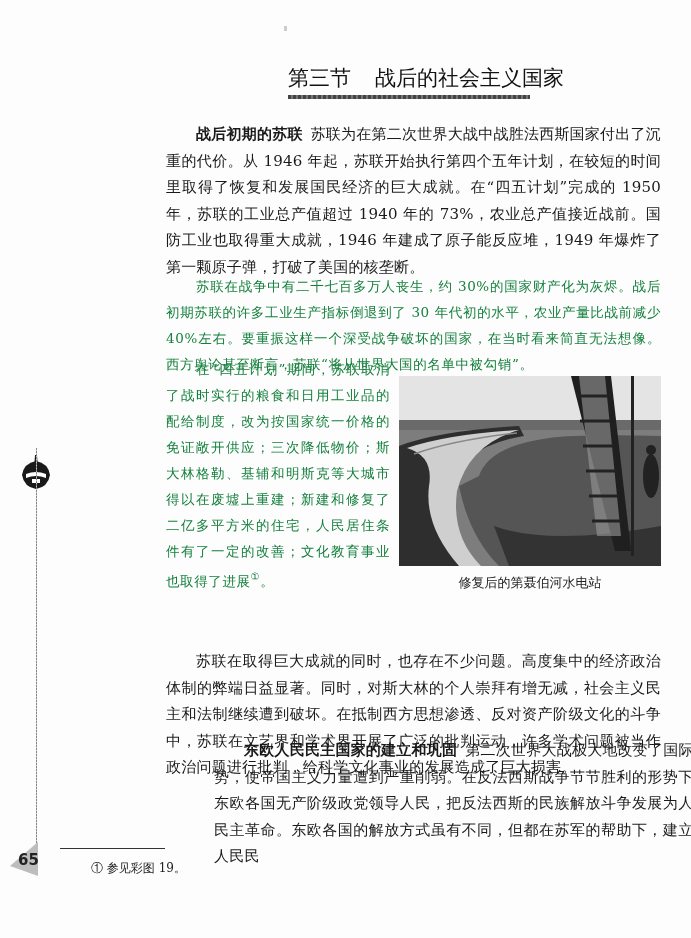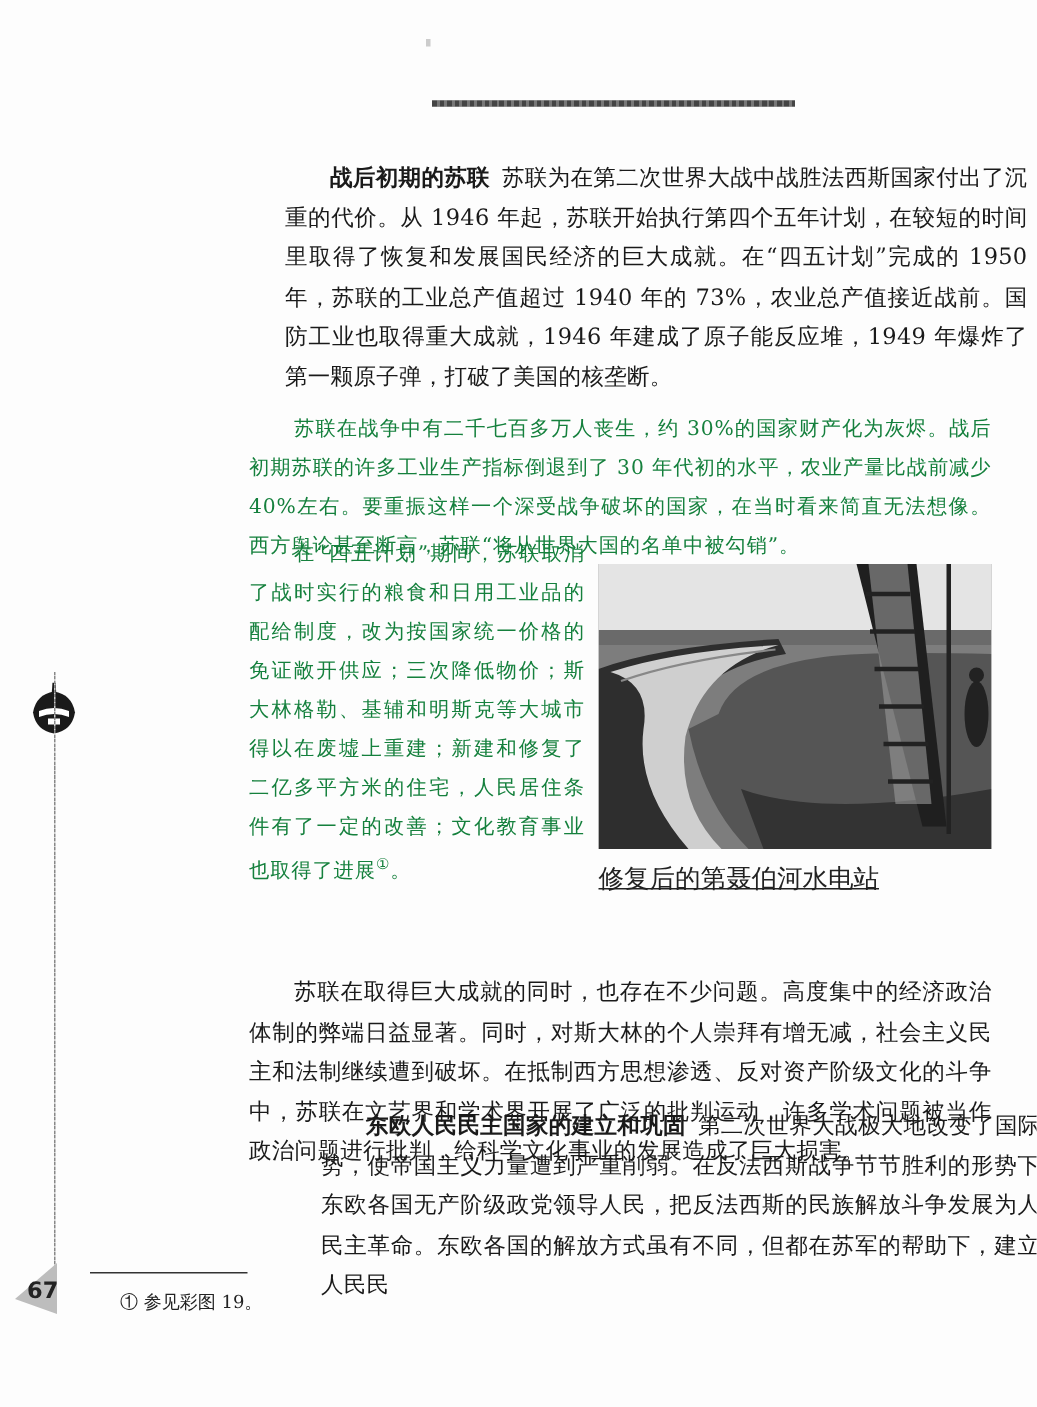--- a/index.html
+++ b/index.html
@@ -26,65 +26,68 @@
       font-size: 15px; line-height: 26.5px; text-align: justify;
       text-indent: 30px; margin: 0; letter-spacing: 0.2px;
     }
     .para .lead {
       font-family: "DejaVu Sans", "Liberation Sans", sans-serif;
       font-weight: bold; margin-right: 8px;
     }
     .para.small {
       font-size: 13.5px; line-height: 26px; letter-spacing: 0.6px; color: #15803d;
     }
-    #p1 { top: 105px; margin-left: 24px; }
+    #p1 { top: 121px; }
     #p2 { top: 273px; }
     #p3 { left: 166px; top: 356px; width: 224px; }
     #p4 { top: 648px; }
     #p5 { top: 737px; margin-left: 48px; }
     .sup { font-size: 10px; vertical-align: super; }
     .photo {
       position: absolute; left: 399px; top: 376px; width: 262px; height: 190px;
       background: #bbb; overflow: hidden;
     }
     .photo svg { width: 100%; height: 100%; display: block; }
     .caption {
-      position: absolute; left: 399px; top: 574px; width: 262px; 
-      font-size: 17px; color: #222; text-decoration: underline;
+      position: absolute; left: 399px; top: 574px; width: 262px; text-align: center;
+      font-size: 13px; color: #222;
     }
     .margin-line {
       position: absolute; left: 36px; top: 448px; width: 1px; height: 400px;
       background-image: repeating-linear-gradient(180deg, #888 0 2px, #ccc 2px 3px);
     }
     .ornament {
       position: absolute; left: 18px; top: 455px; width: 36px; height: 40px;
     }
     .page-tab {
       position: absolute; left: 10px; top: 842px; width: 30px; height: 34px;
     }
     .page-num {
       position: absolute; left: 18px; top: 851px; font-family: "DejaVu Sans", sans-serif;
       font-weight: bold; font-size: 15px; color: #222;
     }
     .fn-rule {
       position: absolute; left: 60px; top: 848px; width: 105px; height: 1px; background: #333;
     }
     .footnote {
-      position: absolute; left: 80px; top: 860px; font-size: 12px; color: #222;
+      position: absolute; left: 91px; top: 860px; font-size: 12px; color: #222;
     }
     .top-mark {
       position: absolute; left: 284px; top: 26px; width: 3px; height: 5px; background: #ccc;
     }
   </style>
 </head>
 <body>
 
 <div class="top-mark"></div>
 
 <div class="title-wrap">
+  <div class="title">
+    <span class="sec">第三节</span><span>战后的社会主义国家</span>
+  </div>
   <div class="title-rule"></div>
 </div>
 
 <p class="para" id="p1"><span class="lead">战后初期的苏联</span><span>苏联为在第二次世界大战中战胜法西斯国家付出了沉重的代价。从 1946 年起，苏联开始执行第四个五年计划，在较短的时间里取得了恢复和发展国民经济的巨大成就。在“四五计划”完成的 1950 年，苏联的工业总产值超过 1940 年的 73%，农业总产值接近战前。国防工业也取得重大成就，1946 年建成了原子能反应堆，1949 年爆炸了第一颗原子弹，打破了美国的核垄断。</span></p>
 
 <p class="para small" id="p2"><span>苏联在战争中有二千七百多万人丧生，约 30%的国家财产化为灰烬。战后初期苏联的许多工业生产指标倒退到了 30 年代初的水平，农业产量比战前减少 40%左右。要重振这样一个深受战争破坏的国家，在当时看来简直无法想像。西方舆论甚至断言，苏联“将从世界大国的名单中被勾销”。</span></p>
 
 <p class="para small" id="p3"><span>在“四五计划”期间，苏联取消了战时实行的粮食和日用工业品的配给制度，改为按国家统一价格的免证敞开供应；三次降低物价；斯大林格勒、基辅和明斯克等大城市得以在废墟上重建；新建和修复了二亿多平方米的住宅，人民居住条件有了一定的改善；文化教育事业也取得了进展</span><span class="sup">①</span><span>。</span></p>
 
 <div class="photo">
@@ -123,16 +126,16 @@
   <path d="M4 20 Q6 8 18 6 Q30 8 32 20 Q30 32 18 34 Q6 32 4 20Z" fill="#1a1a1a"></path>
   <path d="M17 0 L19 0 L20 14 L16 14Z" fill="#1a1a1a"></path>
   <path d="M8 19 Q18 15 28 19 L28 23 Q18 19 8 23Z" fill="#fff"></path>
   <rect x="14" y="24" width="8" height="4" fill="#fff"></rect>
 </svg>
 <div class="margin-line"></div>
 
 <svg class="page-tab" viewBox="0 0 30 34">
   <path d="M28 0 L28 34 L0 24 Z" fill="#bdbdbd"></path>
 </svg>
-<div class="page-num">67</div>
+<div class="page-num">65</div>
 
 <div class="fn-rule"></div>
 <div class="footnote">① 参见彩图 19。</div>
 
 </body></html>

